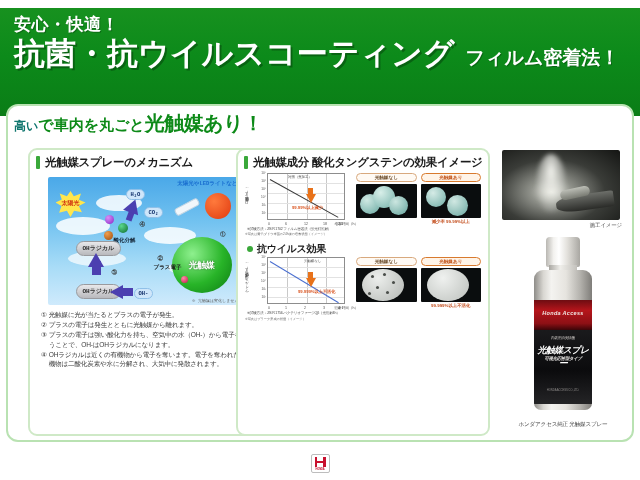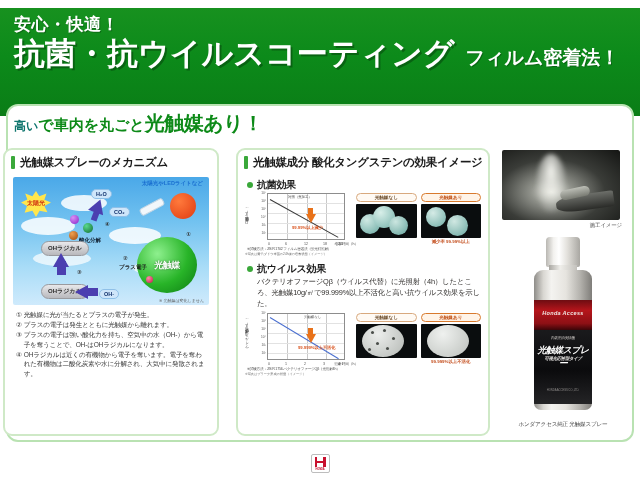--- a/index.html
+++ b/index.html
@@ -47,21 +47,21 @@
   .sub-s{font-size:12px;font-weight:bold;color:#0f766e;}
   .sub-b{font-size:25px;font-weight:bold;color:#0d8a18;letter-spacing:-0.5px;margin:0 3px;}
   .sub-m{font-size:15px;font-weight:bold;color:#0d8a18;}
   .sub-b2{font-size:20px;font-weight:bold;color:#0d8a18;letter-spacing:-0.5px;}
 
   
   .panel{
     position:absolute;border:2px solid #cfe9c7;border-radius:9px;background:#ffffff;
     box-sizing:border-box;overflow:hidden;
   }
-  #panel-left{left:3px;top:148px;width:216px;height:288px;}
+  #panel-left{left:28px;top:148px;width:235px;height:288px;}
   #panel-mid{left:236px;top:148px;width:254px;height:288px;}
   #panel-right{left:498px;top:148px;width:130px;height:288px;border:none;}
 
   .panel-head{
     display:flex;align-items:center;gap:5px;padding:5px 6px 3px 6px;
   }
   .panel-head .bar{
     width:4px;height:13px;background:#3aa83a;border-radius:1px;flex:0 0 auto;
   }
   .panel-head .ttl{
@@ -70,20 +70,21 @@
   .panel-body{padding:0 7px;}
   .body-text{
     font-size:8.1px;line-height:1.42;color:#33312f;letter-spacing:-0.2px;text-align:justify;
   }
 
   
   .diagram{
     position:relative;margin:4px auto 0 auto;width:196px;height:128px;border-radius:2px;
     background:linear-gradient(180deg,#4aa8e8 0%,#72c2f0 35%,#a8dcf7 70%,#cfeafc 100%);
     overflow:hidden;
+    font-family:Liberation Mono, monospace;
   }
   .cloud{position:absolute;background:#ffffff;border-radius:50%;opacity:.85;}
   .sun-ray{
     position:absolute;left:8px;top:14px;width:30px;height:26px;background:#ffe64d;
     clip-path:polygon(50% 0,61% 20%,85% 10%,78% 34%,100% 44%,78% 58%,88% 82%,62% 76%,50% 100%,38% 76%,12% 84%,20% 58%,0 44%,21% 33%,14% 10%,38% 20%);
   }
   .sun-ray span{
     position:absolute;left:0;top:8px;width:30px;text-align:center;font-size:6px;
     font-weight:bold;color:#d03010;
   }
@@ -391,24 +392,20 @@
     </div>
   </div>
 
   <div class="panel" id="panel-mid">
     <div class="panel-head">
       <span class="bar"></span>
       <span class="ttl">光触媒成分 酸化タングステンの効果イメージ</span>
     </div>
     <div class="panel-body">
 
-      <div class="eff-head">
-        <span class="eff-dot"></span>
-        <span class="eff-title">抗菌効果</span>
-      </div>
 
       <div class="eff-row">
         <div class="mini-chart">
           <div class="yaxis-lab">生菌数（CFU/mL）</div>
           <div class="ytick" style="top:-2px;">10⁷</div>
           <div class="ytick" style="top:6px;">10⁶</div>
           <div class="ytick" style="top:14px;">10⁵</div>
           <div class="ytick" style="top:22px;">10⁴</div>
           <div class="ytick" style="top:30px;">10³</div>
           <div class="ytick" style="top:38px;">10²</div>
@@ -454,21 +451,20 @@
             <div class="petri-under">減少率 99.99%以上</div>
           </div>
         </div>
       </div>
       <div class="petri-foot">※写真は黄色ブドウ球菌の24h後の培養状態（イメージ）</div>
 
       <div class="eff-head">
         <span class="eff-dot"></span>
         <span class="eff-title">抗ウイルス効果</span>
       </div>
-      <div class="eff-text">バクテリオファージQβ（ウイルス代替）に光照射（4h）したところ、光触媒10g/㎡で99.999%以上不活化と高い抗ウイルス効果を示した。</div>
 
       <div class="eff-row">
         <div class="mini-chart">
           <div class="yaxis-lab">ウイルス感染価（PFU/mL）</div>
           <div class="ytick" style="top:-2px;">10⁷</div>
           <div class="ytick" style="top:6px;">10⁶</div>
           <div class="ytick" style="top:14px;">10⁵</div>
           <div class="ytick" style="top:22px;">10⁴</div>
           <div class="ytick" style="top:30px;">10³</div>
           <div class="ytick" style="top:38px;">10²</div>

